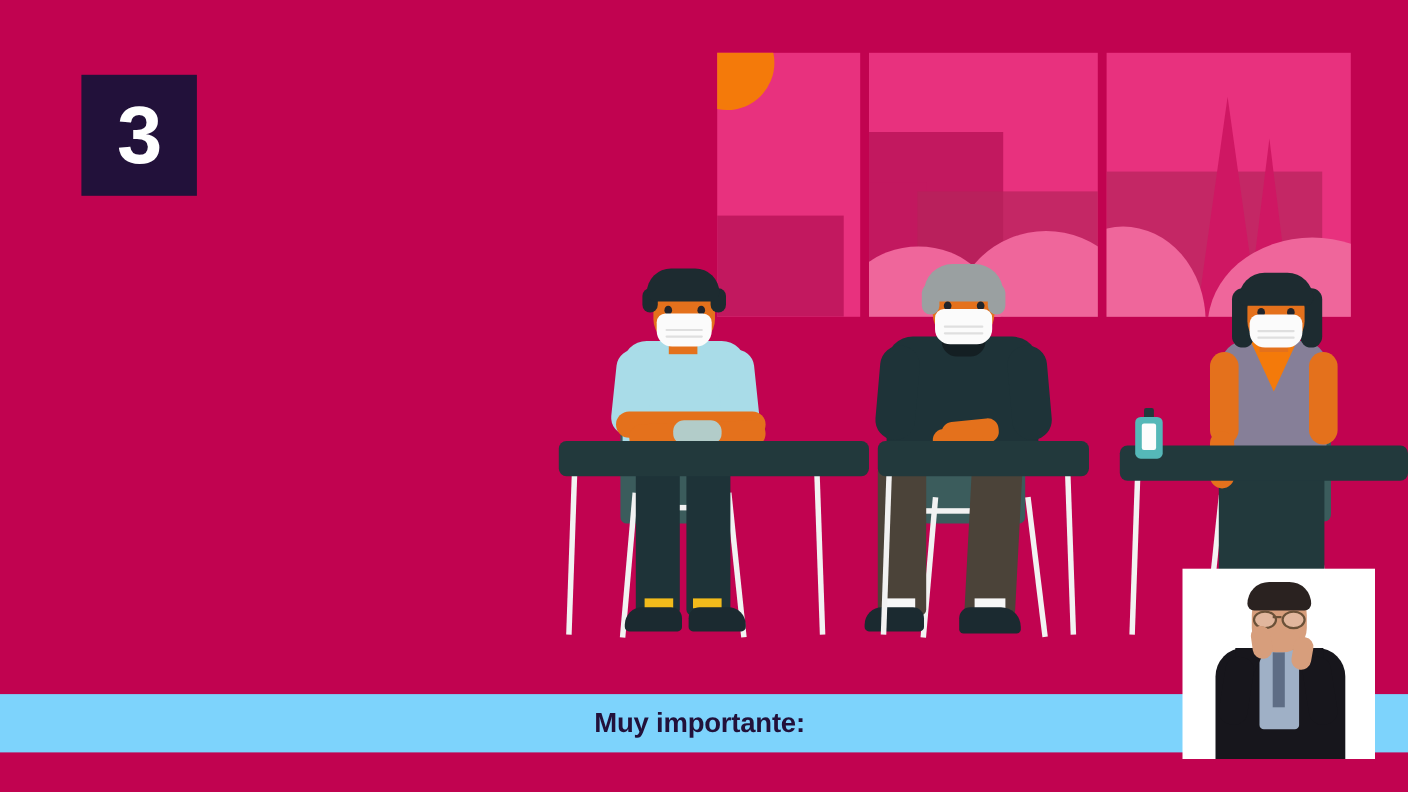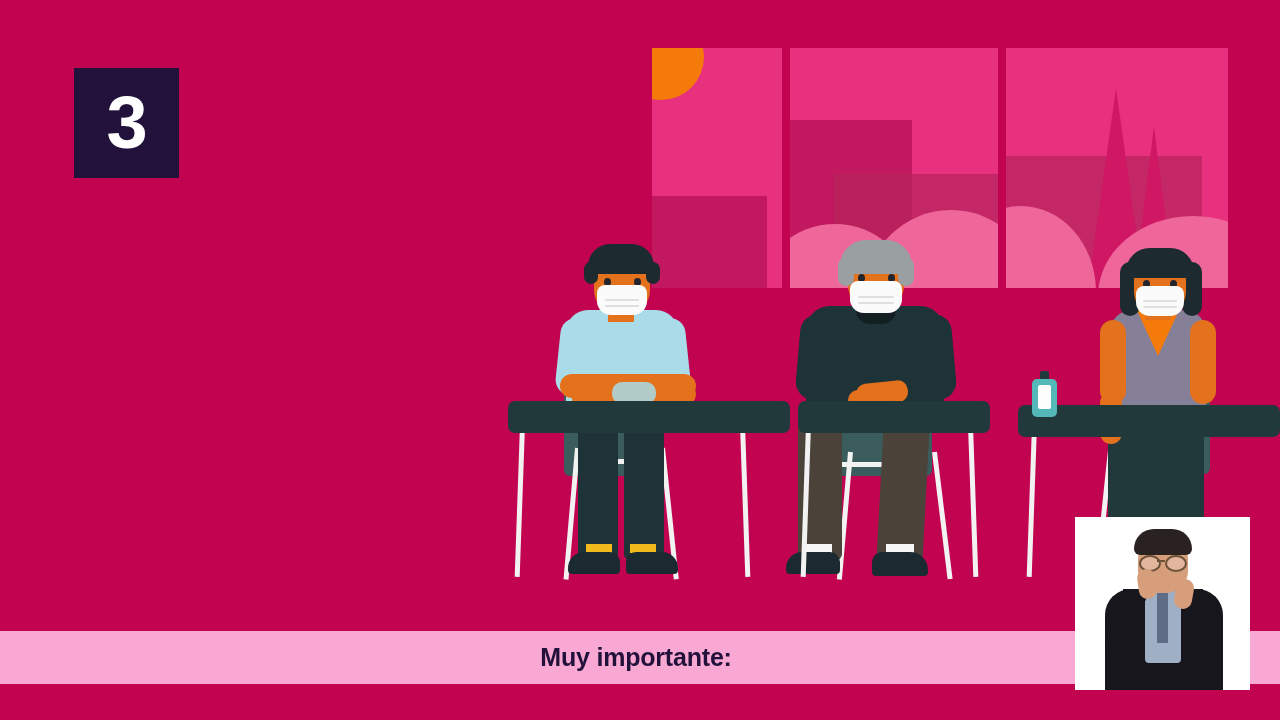--- a/index.html
+++ b/index.html
@@ -148,21 +148,21 @@
     position: absolute;
     background: #22393c;
     border-radius: 2px;
     z-index: 7;
   }
 
   
   #caption-band {
     left: 0; top: 631px;
     width: 1280px; height: 53px;
-    background: #f9a8d4;
+    background: #7dd3fc;
     z-index: 20;
     display: flex;
     align-items: center;
     justify-content: center;
   }
   #caption-text {
     color: #22113a;
     font-size: 25px;
     font-weight: bold;
     letter-spacing: -0.2px;

